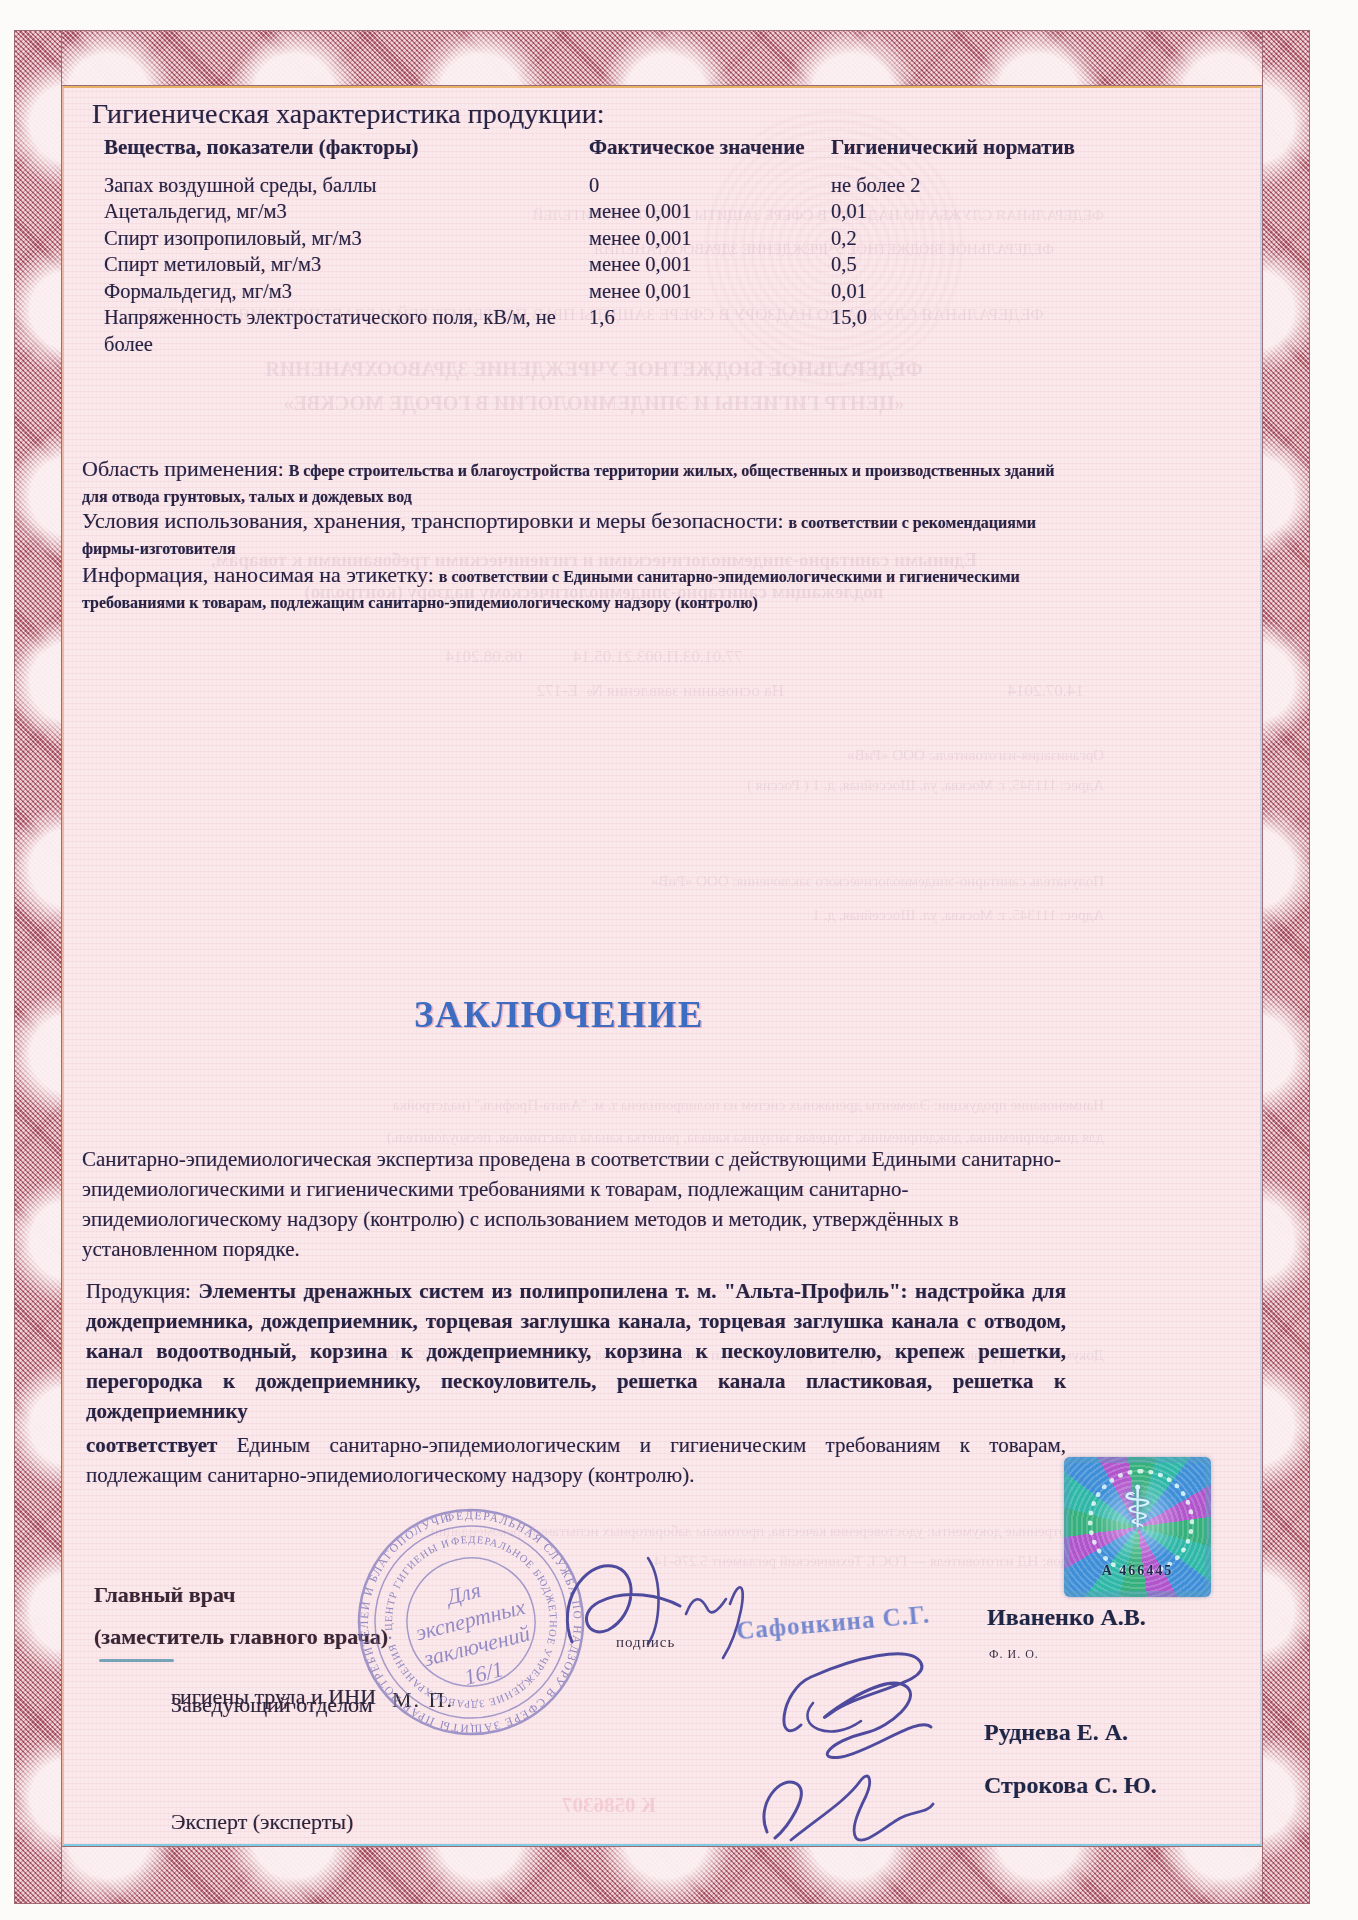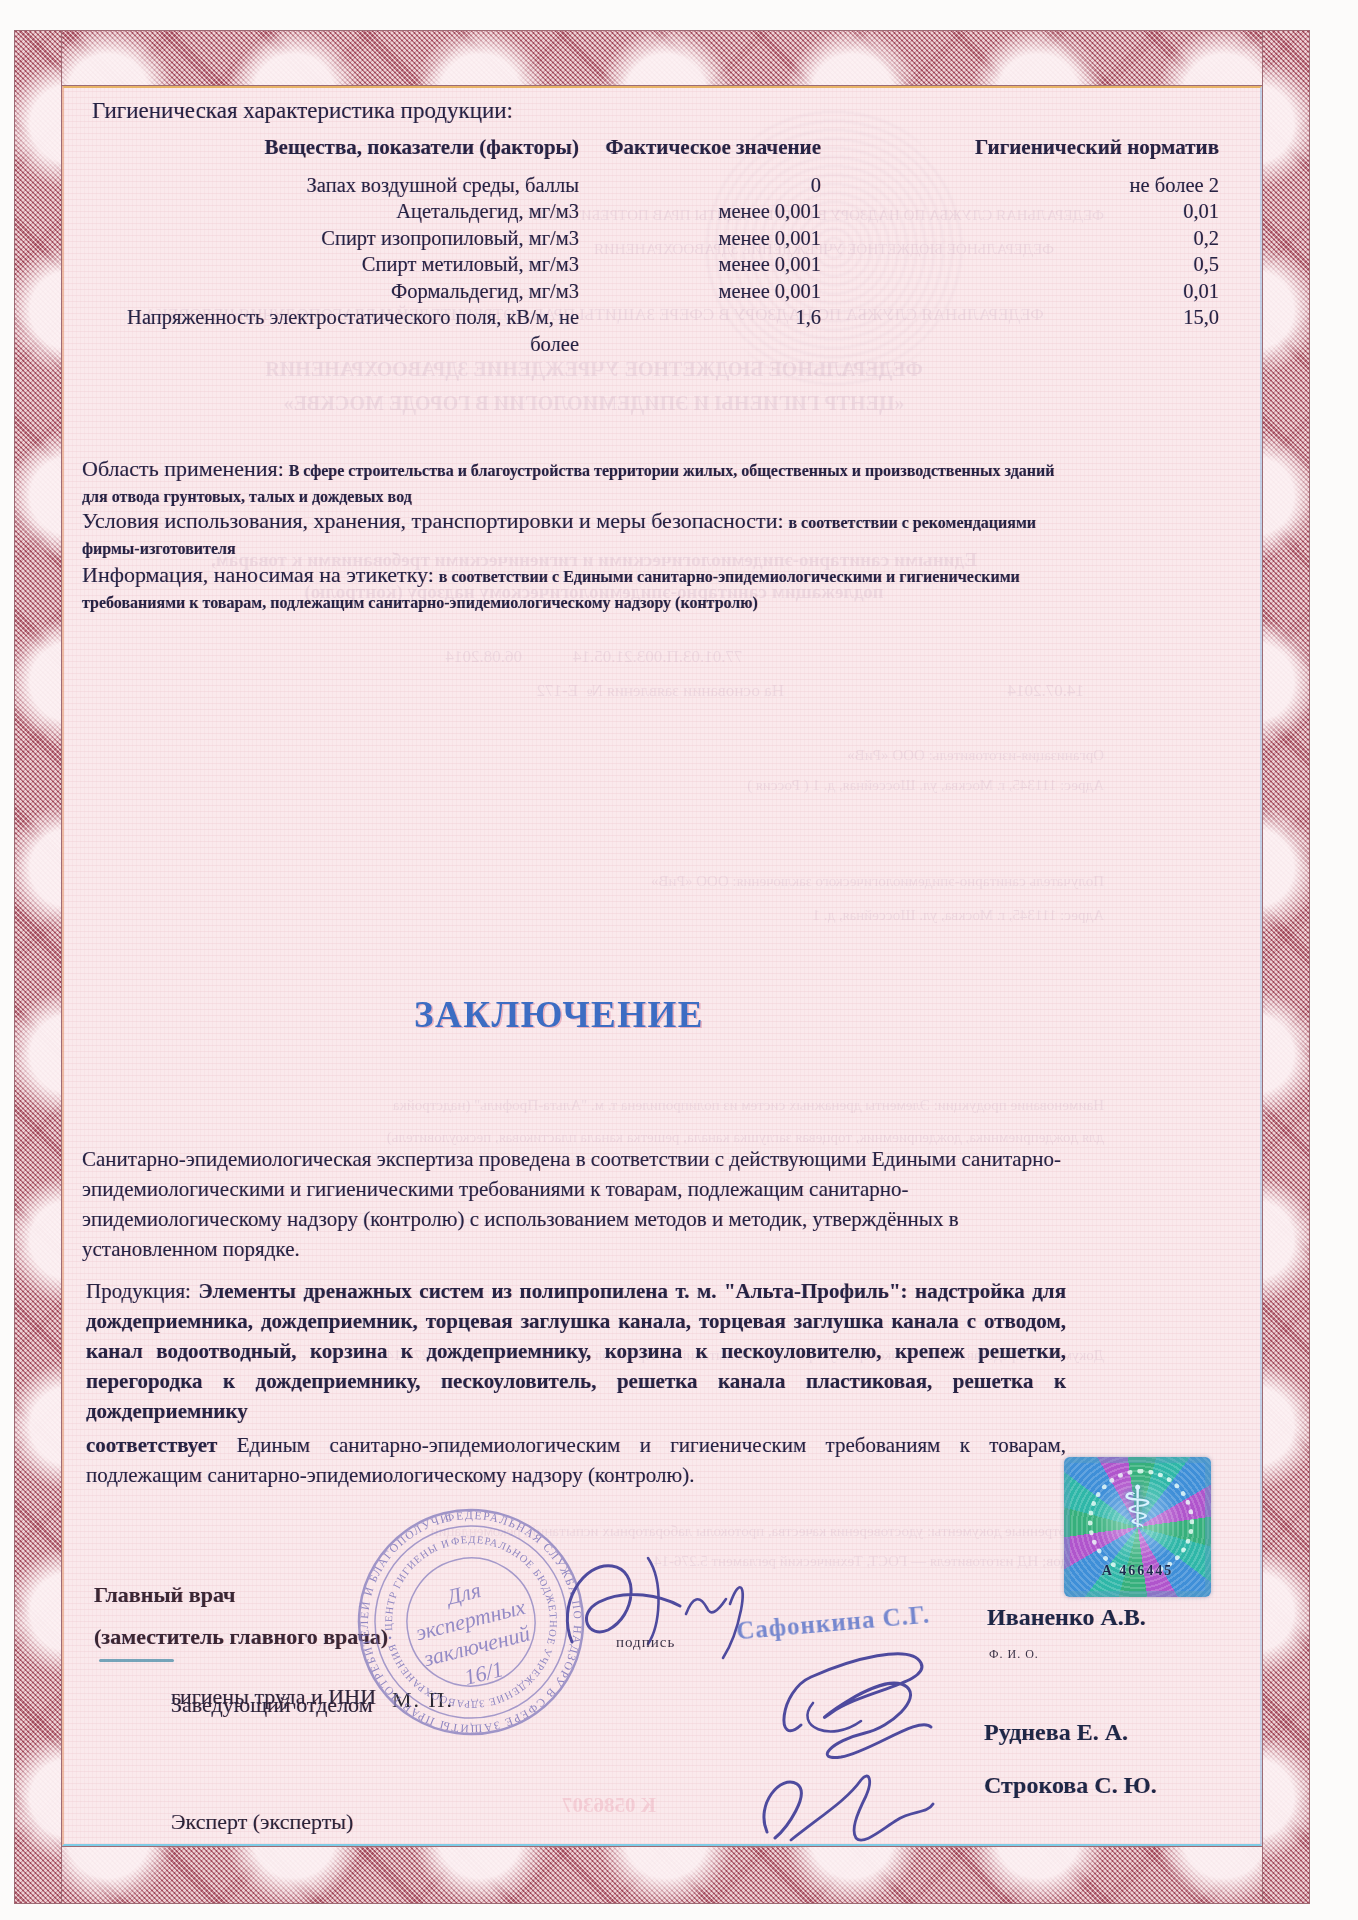--- a/index.html
+++ b/index.html
@@ -64,24 +64,24 @@
       repeating-linear-gradient(90deg, rgba(236,192,200,.16) 0 1px, transparent 1px 4px);
     border-top:2px solid rgba(226,164,60,.75);
     border-left:2px solid rgba(226,130,80,.45);
     border-right:2px solid rgba(130,180,225,.45);
     border-bottom:2px solid rgba(105,200,230,.85);
   }
   .abs{position:absolute;}
   .ink{color:#262343;}
   .scan{text-shadow:.6px 0 rgba(190,60,60,.22), -.6px 0 rgba(60,110,190,.22);}
 
-  .section-title{left:28px;top:10px;font-size:23px;}
+  .section-title{left:28px;top:10px;font-size:28px;}
 
   .table{left:40px;top:46px;width:1125px;font-size:20.5px;line-height:26.5px;}
-  .t-grid{display:grid;grid-template-columns:485px 242px 1fr;text-align:right;}
+  .t-grid{display:grid;grid-template-columns:485px 242px 1fr;}
   .t-head{font-weight:bold;font-size:21px;margin-bottom:11px;}
   .t-cell{padding-right:10px;}
 
   .field{left:18px;width:988px;font-size:19.5px;line-height:25px;}
   .f-label{font-size:22px;}
   .f-value{font-weight:bold;font-size:16px;}
 
   .conclusion-title{
     left:285px;top:905px;width:420px;text-align:center;
     font-size:37px;font-weight:bold;letter-spacing:1.5px;

